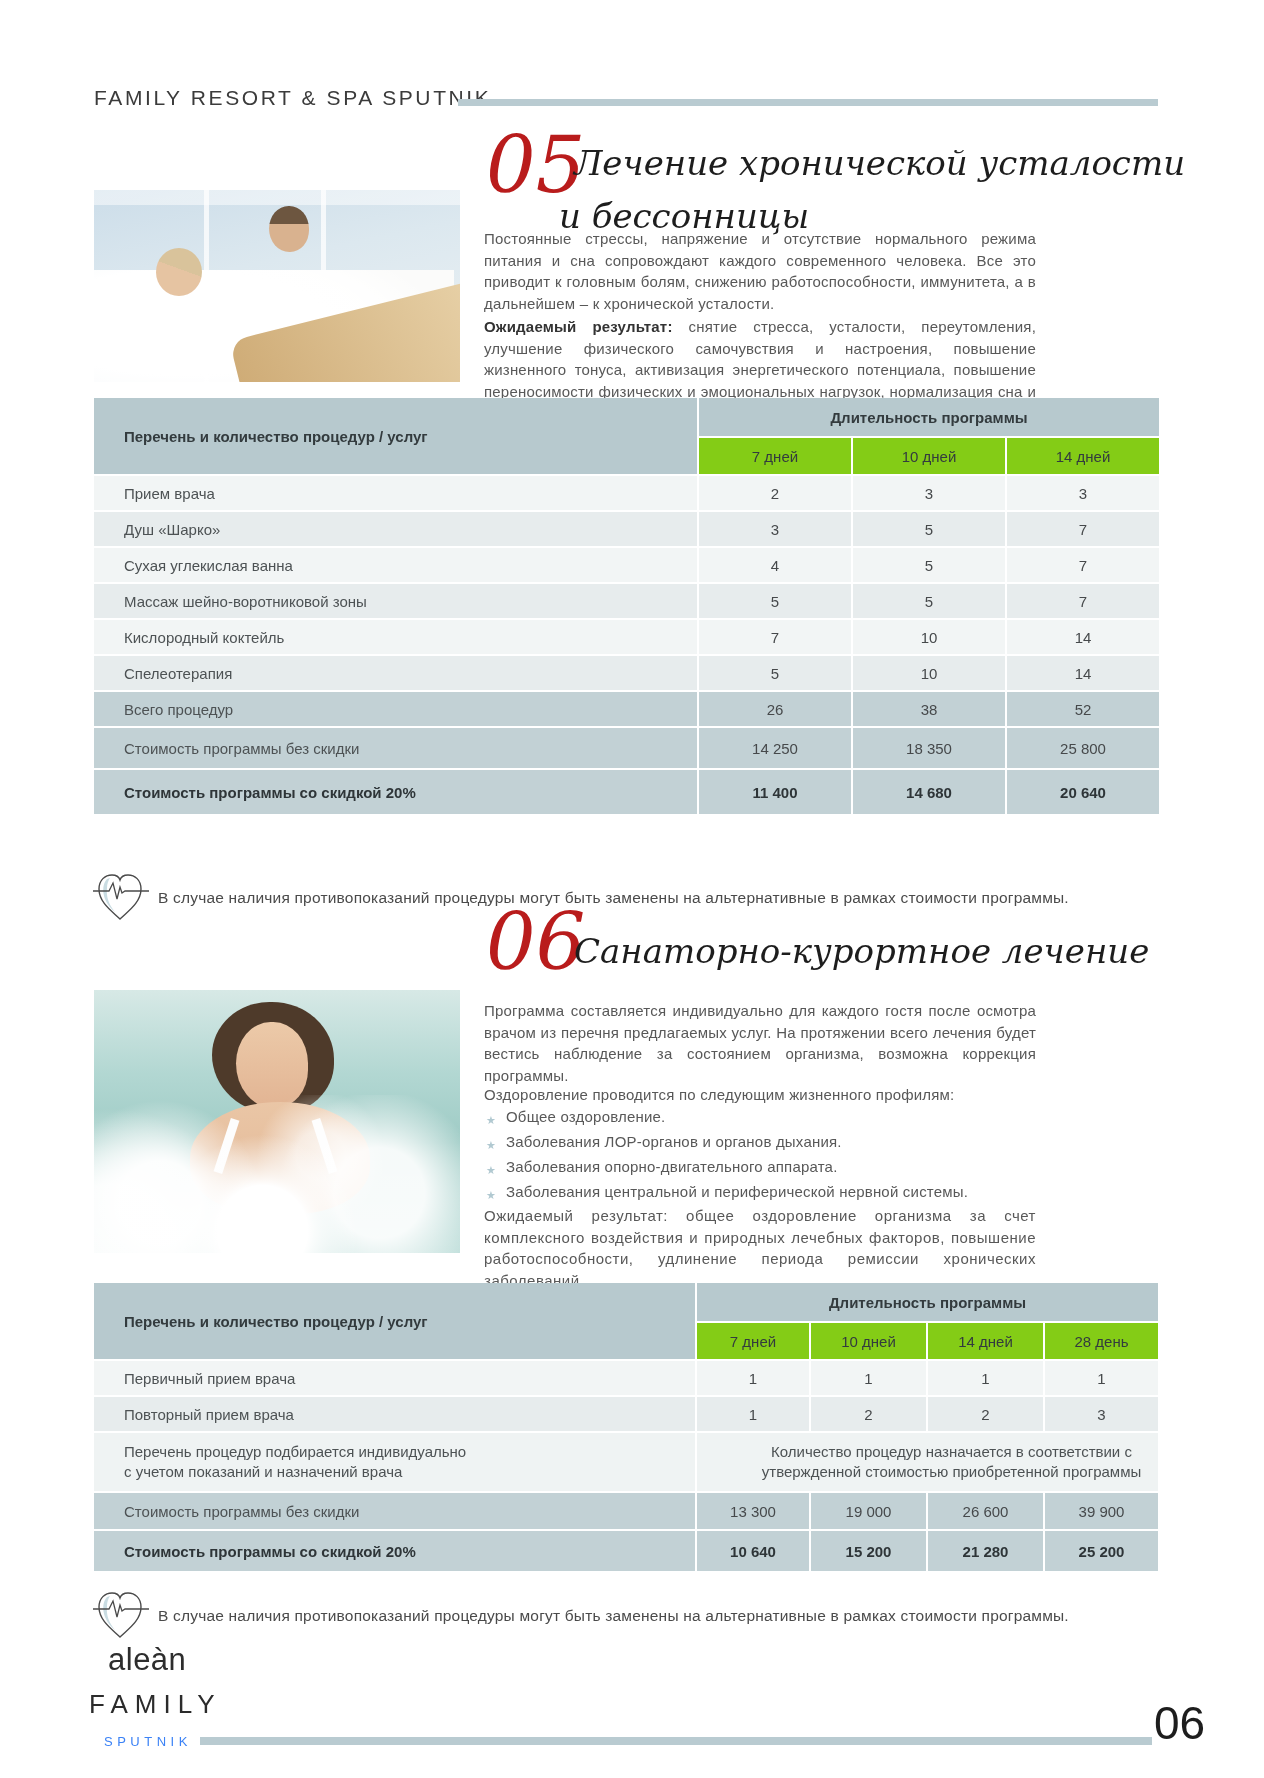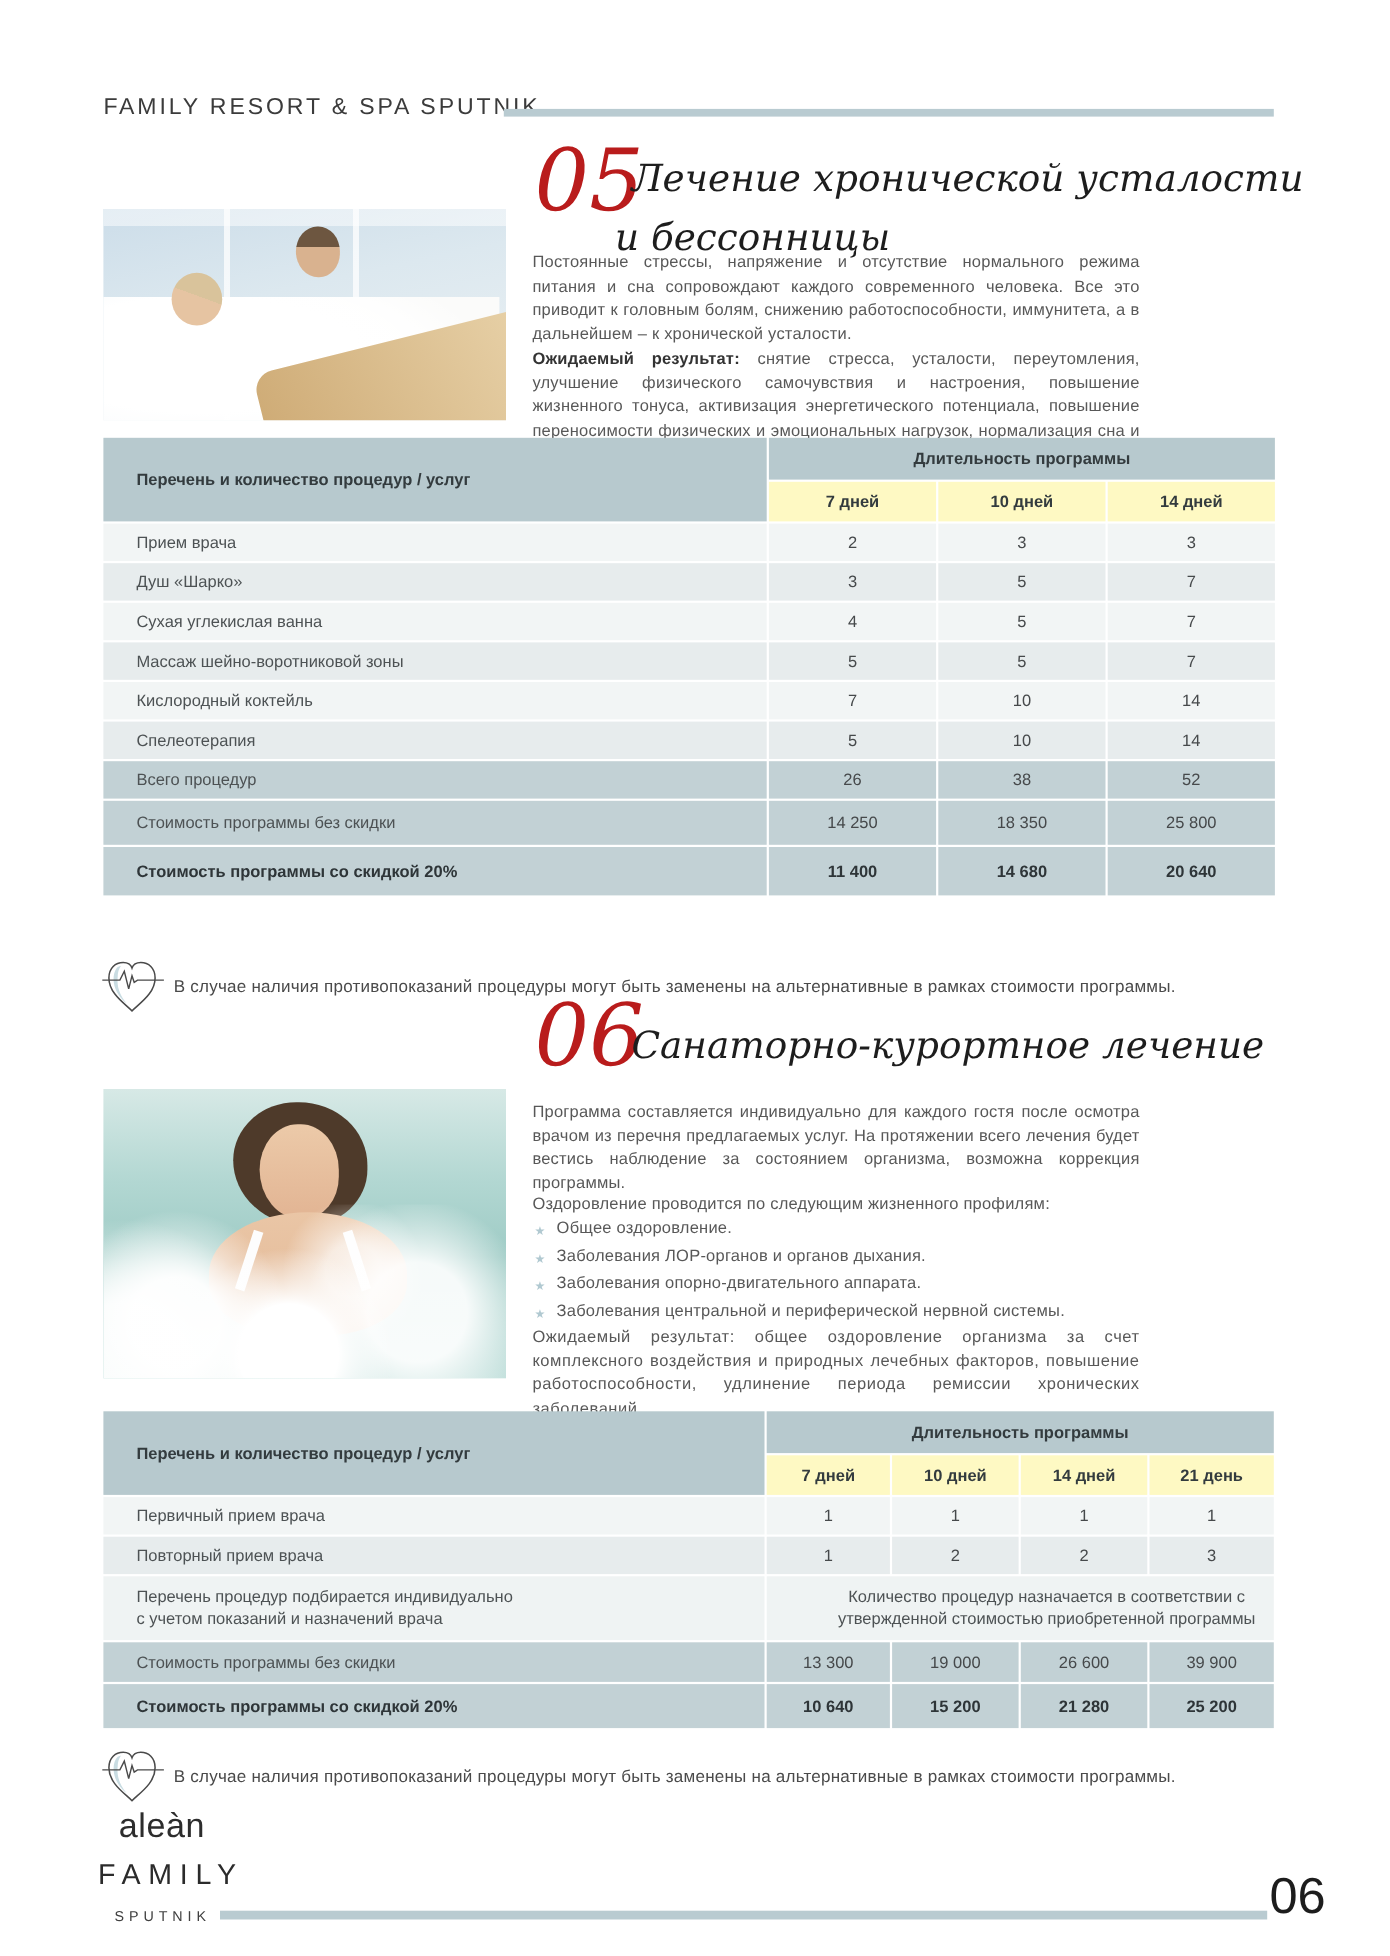--- a/index.html
+++ b/index.html
@@ -76,40 +76,40 @@
         grid-template-rows:38px 36px 34px 34px 34px 34px 34px 34px 34px 40px 44px;}
   .tbl2{top:1283px;grid-template-columns:601px 112px 115px 115px 113px;
         grid-template-rows:38px 36px 34px 34px 58px 36px 40px;}
   .cell{display:flex;align-items:center;font-size:15px;color:#4d5254;}
   .lab{padding-left:30px;}
   .val{justify-content:center;color:#46494b;}
   .h-label{grid-row:1/3;grid-column:1;background:#b7c9ce;font-weight:bold;color:#333b3e;padding-left:30px;}
   .h-dur{background:#b7c9ce;font-weight:bold;justify-content:center;color:#333b3e;}
   .tbl1 .h-dur{grid-column:2/5;}
   .tbl2 .h-dur{grid-column:2/6;}
-  .h-sub{background:#fef9c3;font-weight:bold;justify-content:center;color:#333b3e;}
+  .h-sub{background:#84cc16;font-weight:normal;justify-content:center;color:#333b3e;}
   .rA{background:#f2f5f5;}
   .rB{background:#e7eced;}
   .rS{background:#c2d1d5;}
   .bold{font-weight:bold;color:#2e3538;}
   .ind{background:#eff3f3;}
   .ind-lab{white-space:pre-line;line-height:20px;}
   .ind-val{grid-column:2/6;justify-content:center;text-align:center;white-space:pre-line;line-height:20px;padding-left:48px;}
 
   
   .note{position:absolute;left:92px;display:flex;align-items:center;}
   .note1{top:870px;}
   .note2{top:1588px;}
   .heart{width:58px;height:56px;flex:none;}
   .note-text{margin-left:8px;font-size:15.5px;color:#4a4a4a;letter-spacing:.2px;}
 
   
   .logo-alean{left:108px;top:1644px;font-size:31px;color:#2d2d2d;letter-spacing:.5px;line-height:1;}
   .logo-family{left:89px;top:1691px;font-size:26px;color:#2b2b2b;letter-spacing:7px;line-height:1;}
-  .logo-sputnik{left:104px;top:1735px;font-size:13px;color:#404040;letter-spacing:4.5px;line-height:1;}
+  .logo-sputnik{left:104px;top:1735px;font-size:13px;color:#3b82f6;letter-spacing:4.5px;line-height:1;}
   .ftr-line{left:200px;top:1737px;width:952px;height:8px;background:#b9cbd1;}
   .page-num{left:1154px;top:1700px;font-size:46px;color:#1d1d1d;line-height:1;}
 </style>
 </head>
 <body>
 
 <div class="page">
 
   <div class="abs hdr-title">FAMILY RESORT &amp; SPA SPUTNIK</div>
   <div class="abs hdr-line"></div>
@@ -226,21 +226,21 @@
   </div>
 
   <div class="para p06c">Ожидаемый результат: общее оздоровление организма за счет комплексного воздействия и природных лечебных факторов, повышение работоспособности, удлинение периода ремиссии хронических заболеваний.</div>
 
   <div class="tbl tbl2">
     <div class="cell h-label">Перечень и количество процедур / услуг</div>
     <div class="cell h-dur">Длительность программы</div>
     <div class="cell h-sub">7 дней</div>
     <div class="cell h-sub">10 дней</div>
     <div class="cell h-sub">14 дней</div>
-    <div class="cell h-sub">21 день</div>
+    <div class="cell h-sub">28 день</div>
 
     <div class="cell lab rA">Первичный прием врача</div>
     <div class="cell val rA">1</div>
     <div class="cell val rA">1</div>
     <div class="cell val rA">1</div>
     <div class="cell val rA">1</div>
 
     <div class="cell lab rB">Повторный прием врача</div>
     <div class="cell val rB">1</div>
     <div class="cell val rB">2</div>

